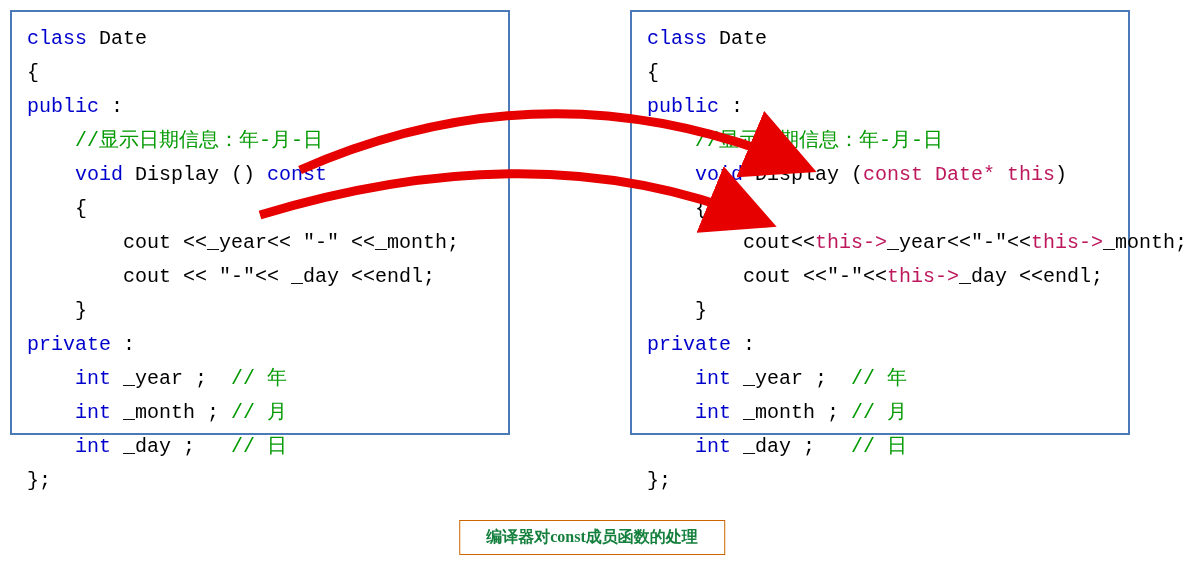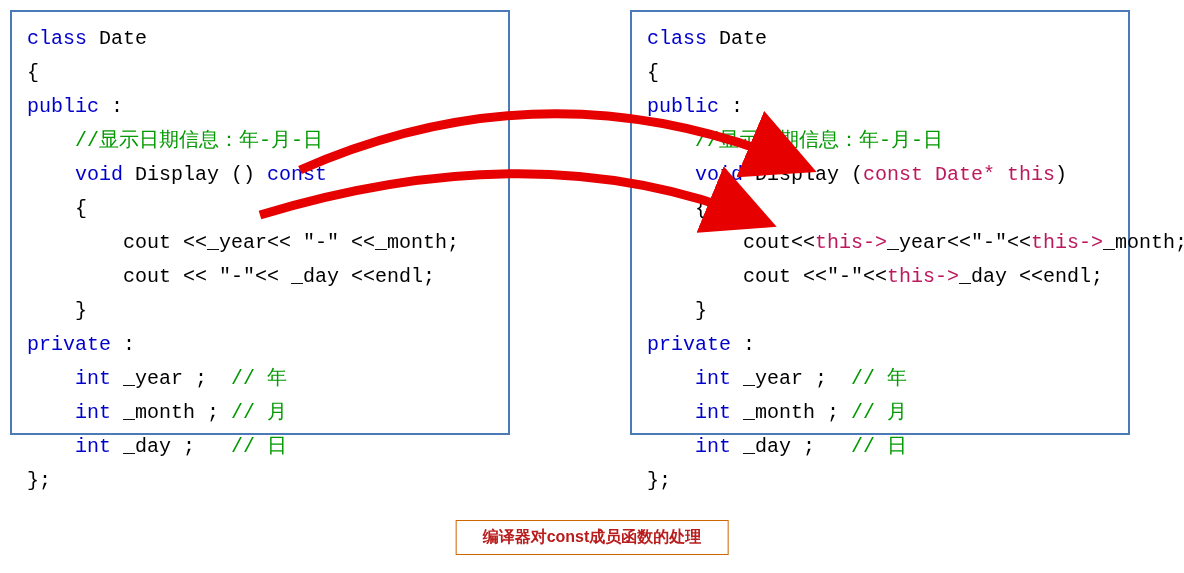--- a/index.html
+++ b/index.html
@@ -26,29 +26,29 @@
     line-height: 1.7;
     white-space: pre;
     font-family: "Courier New", "SimSun", monospace;
     font-size: 20px;
   }
   .kw-blue { color: #0000cc; }
   .comment-green { color: #009900; }
   .red-text { color: #be185d; }
   .caption-box {
     border: 1px solid #cc6600;
-    color: #b91c1c;
+    color: #15803d;
     font-weight: bold;
     padding: 6px 26px;
     font-size: 16px;
     position: absolute;
     left: 50%;
     transform: translateX(-50%);
     top: 520px;
-    font-family: Liberation Sans, sans-serif;
+    font-family: Liberation Serif, serif;
     background: #fff;
   }
   svg.arrows {
     position: absolute;
     top: 0;
     left: 0;
     pointer-events: none;
   }
 </style>
 </head>

